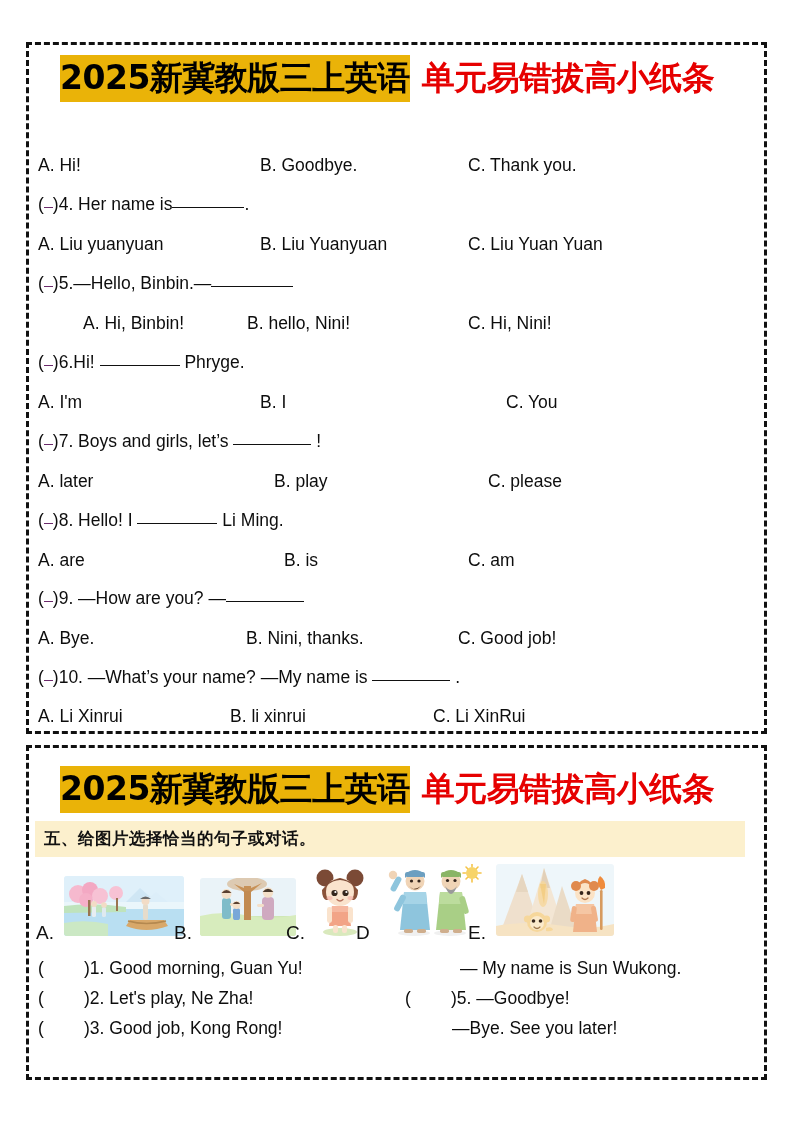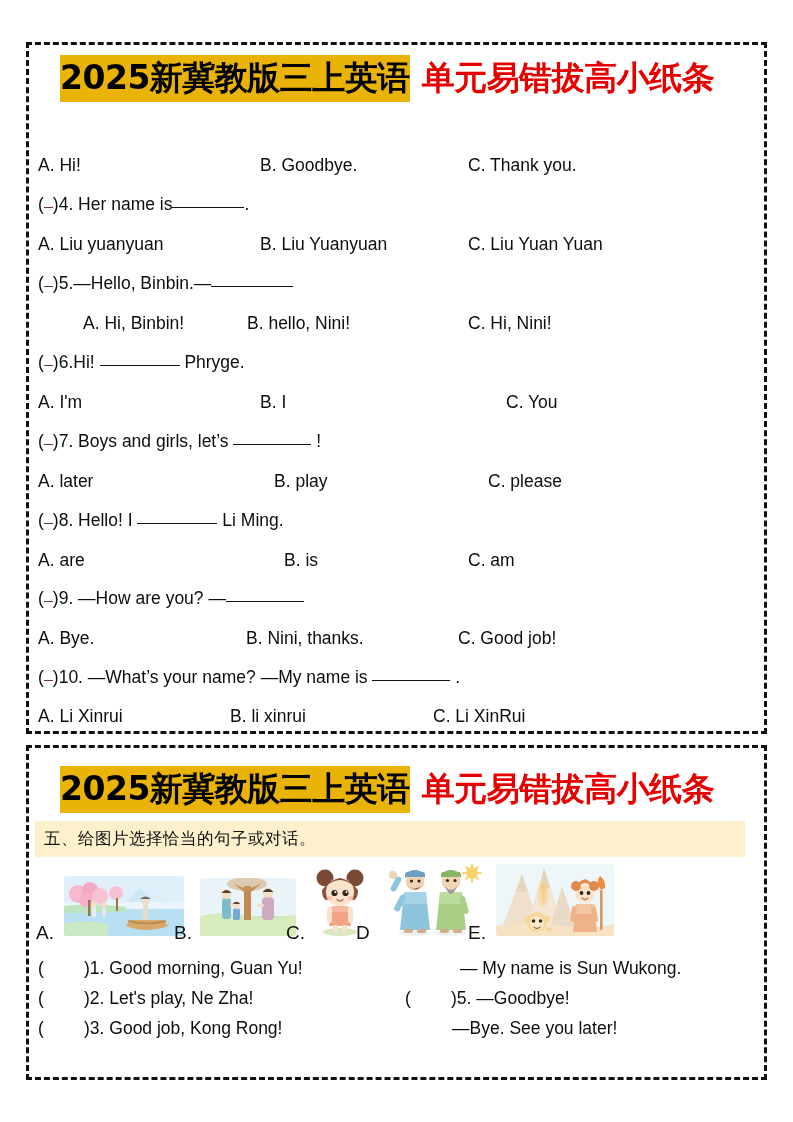--- a/index.html
+++ b/index.html
@@ -122,21 +122,21 @@
     top: 821px;
     width: 710px;
     height: 36px;
     background: #fcf0cd;
   }
   #instruction-text {
     position: absolute;
     left: 44px;
     top: 826px;
     font-family: "DejaVu Sans", "Liberation Sans", sans-serif;
-    font-weight: normal;
+    font-weight: bold;
     font-size: 16.5px;
     line-height: 26px;
     color: #111111;
     white-space: nowrap;
     letter-spacing: 0.5px;
   }
 
   
   #picture-strip {
     position: absolute;

